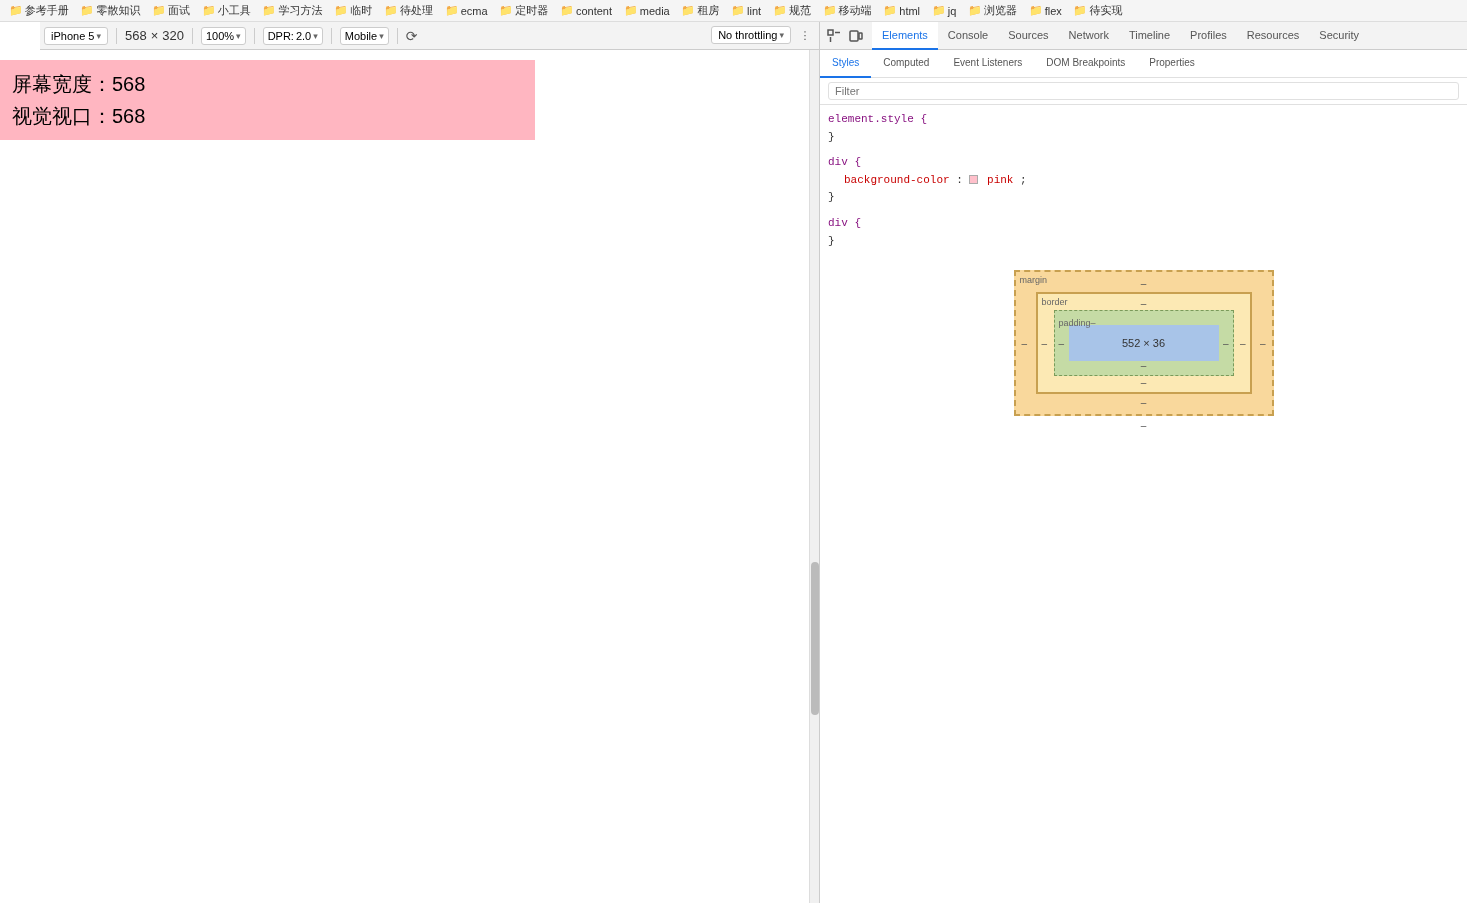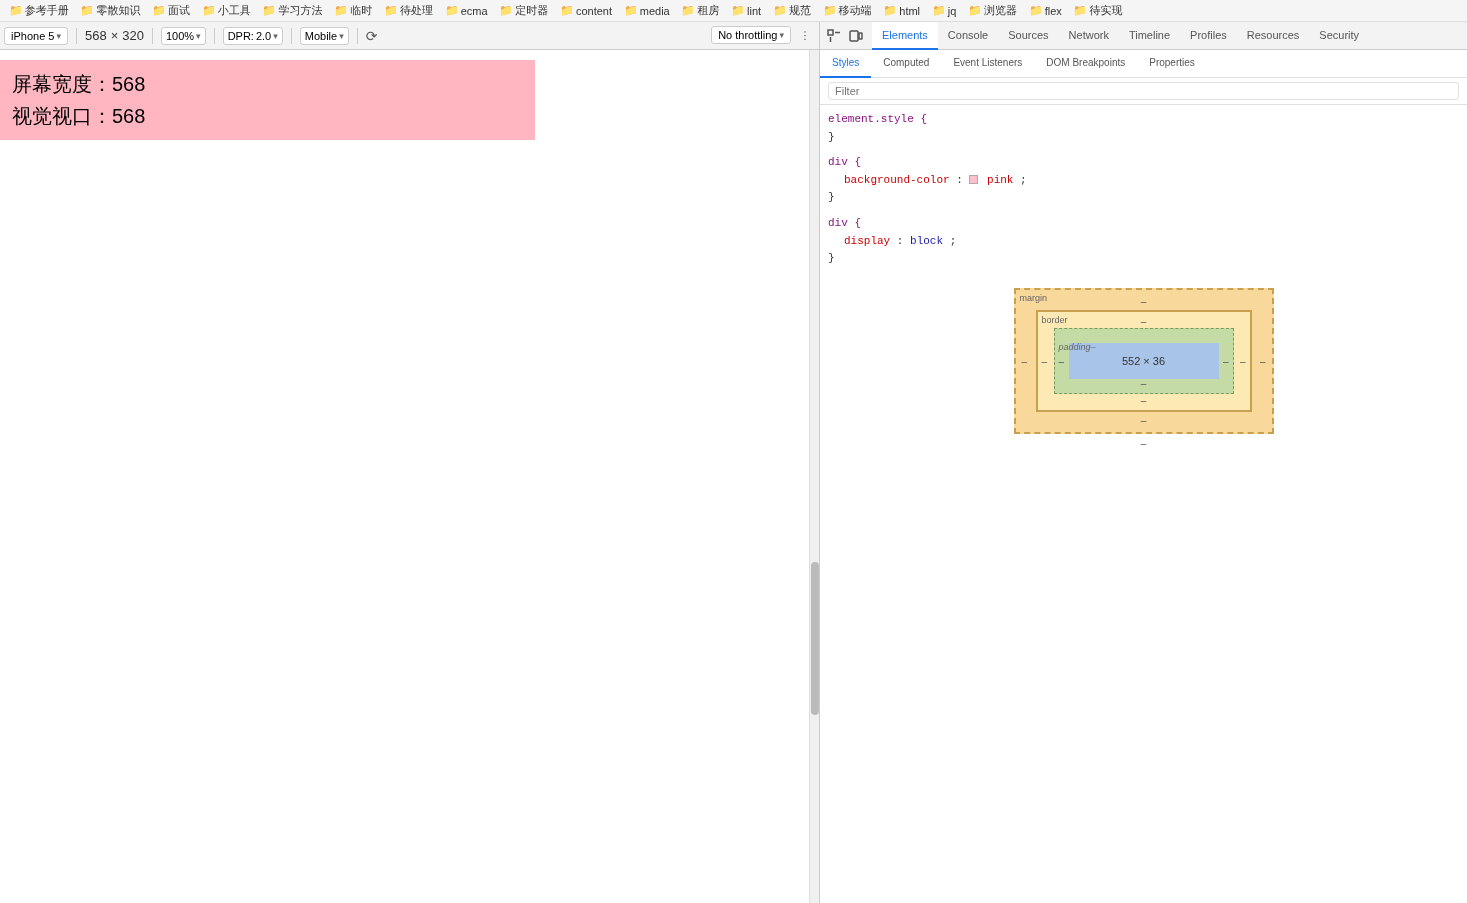--- a/index.html
+++ b/index.html
@@ -48,20 +48,21 @@
     
     .devtools-toolbar {
       background: #f3f3f3;
       border-bottom: 1px solid #ccc;
       display: flex;
       align-items: center;
       height: 28px;
       padding: 0 4px;
       gap: 4px;
       font-size: 11px;
+      margin-left: 40px;
     }
     .device-selector {
       display: flex;
       align-items: center;
       gap: 2px;
       padding: 2px 6px;
       border: 1px solid #ccc;
       border-radius: 3px;
       background: #fff;
       cursor: pointer;
@@ -322,21 +323,21 @@
       color: #333;
       min-height: 36px;
     }
     .box-label {
       position: absolute;
       font-size: 9px;
       color: #666;
     }
     .box-label-margin { top: 3px; left: 4px; }
     .box-label-border { top: 3px; left: 4px; }
-    .box-label-padding { top: 13px; left: 4px; font-style: italic; }
+    .box-label-padding { top: 7px; left: 4px; }
     .box-dash-value {
       position: absolute;
       font-size: 10px;
       color: #555;
     }
 
     
     .chevron { font-size: 9px; color: #666; }
   </style>
 </head>
@@ -570,26 +571,20 @@
         </div>
         <div>
           <span class="css-brace">}</span>
         </div>
       </div>
 
       <div class="css-rule">
         <div>
           <span class="css-selector">div {</span>
         </div>
-        <div style="padding-left: 16px;">
-          <span class="css-property">display</span>
-          <span class="css-colon">: </span>
-          <span class="css-value">block</span>
-          <span class="css-brace">;</span>
-        </div>
         <div>
           <span class="css-brace">}</span>
         </div>
       </div>
 
       <div class="box-model-container">
         <div class="box-model">
 
           <div class="box-margin">
             <span class="box-label box-label-margin">margin</span>

